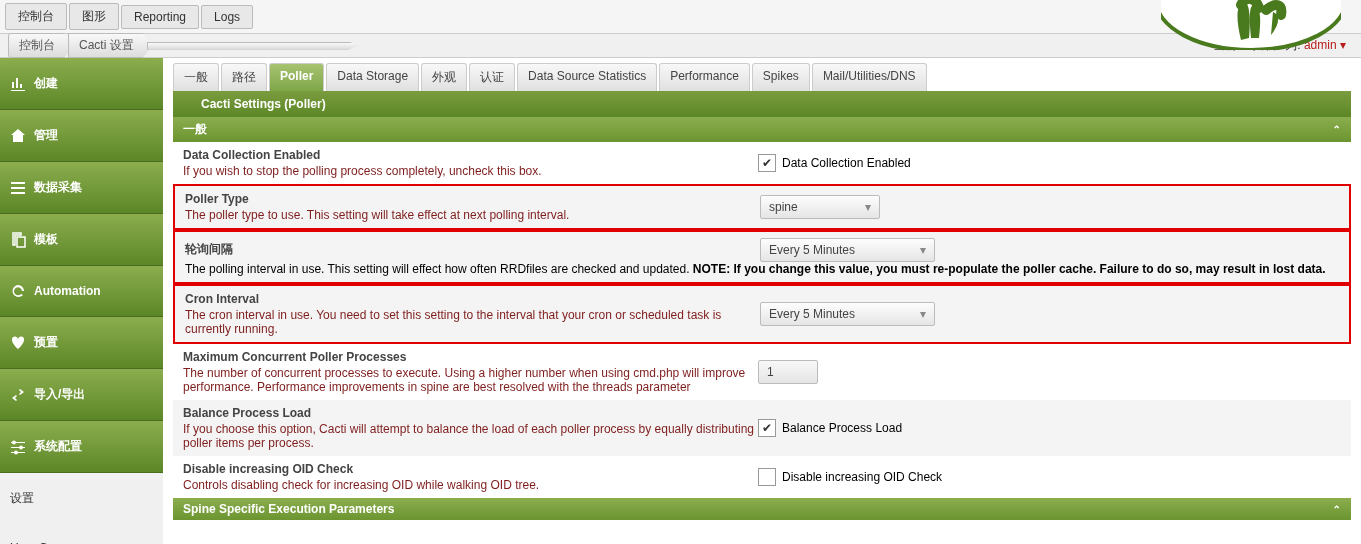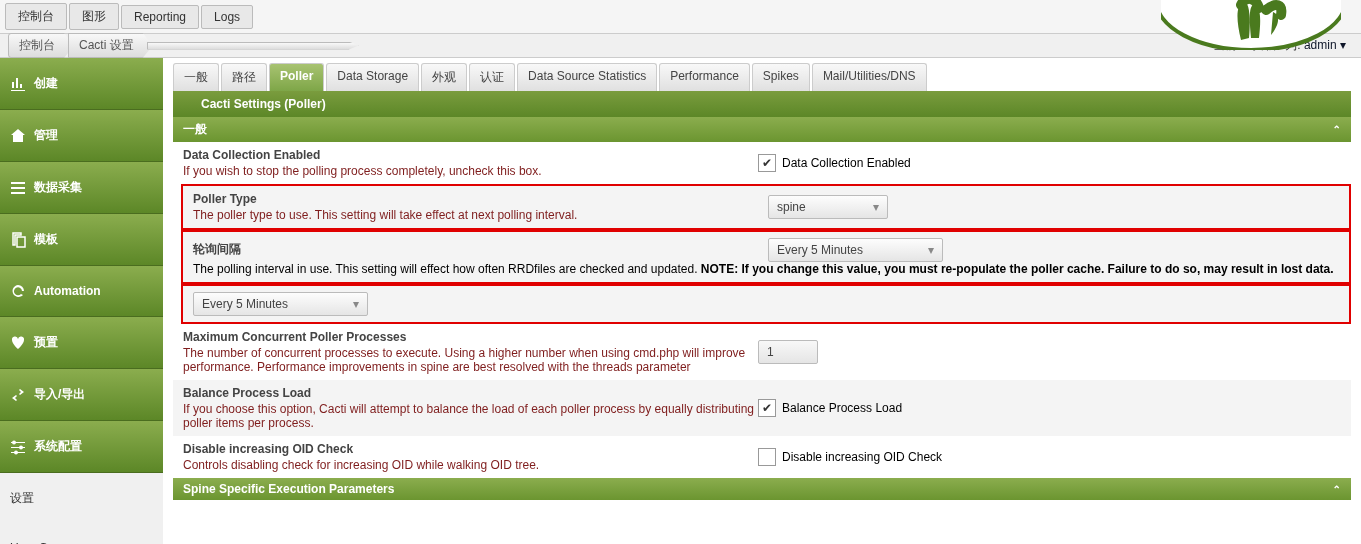--- a/index.html
+++ b/index.html
@@ -7,41 +7,41 @@
 
 .top-tabs { display: flex; gap: 2px; padding: 3px 5px; background: #f5f5f5; border-bottom: 1px solid #ccc; align-items: center; }
 .top-tab { padding: 4px 12px; background: #e8e8e8; border: 1px solid #bbb; border-radius: 2px; color: #333; cursor: pointer; }
 
 .breadcrumb-bar { display: flex; align-items: center; background: #f0f0f0; border-bottom: 1px solid #ccc; height: 24px; }
 .breadcrumb { display: flex; align-items: center; padding-left: 8px; }
 .crumb { padding: 3px 18px 3px 10px; background: linear-gradient(to bottom,#f8f8f8,#ddd); border: 1px solid #bbb; color: #555; position: relative; margin-right: -6px; clip-path: polygon(0 0, calc(100% - 10px) 0, 100% 50%, calc(100% - 10px) 100%, 0 100%); }
 .crumb:first-child { border-radius: 3px 0 0 3px; }
 .crumb-last { background: linear-gradient(to bottom,#f8f8f8,#ddd); padding-right: 200px; }
 .user-info { margin-left: auto; padding-right: 15px; color: #333; }
-.user-info span.dd { color: #0f172a; }
+.user-info span.dd { color: #b91c1c; }
 
 .main { display: flex; }
 .sidebar { width: 163px; background: #f0f0f0; }
 .side-item { display: flex; align-items: center; padding: 17px 10px; background: linear-gradient(to bottom, #8bad4e, #5c8727); color: #fff; font-weight: bold; border-bottom: 1px solid #4a6d1f; cursor: pointer; gap: 8px; }
 .side-item.sub { background: #f0f0f0; color: #333; font-weight: normal; border-bottom: none; cursor: pointer; }
 .side-icon { width: 16px; height: 16px; display: inline-flex; align-items: center; justify-content: center; fill: #fff; }
 .cactus-logo { padding: 20px; text-align: left; }
 
 .content { flex: 1; padding: 5px 10px 0 10px; }
 .sub-tabs { display: flex; gap: 2px; margin-bottom: 0; }
 .sub-tab { padding: 5px 10px; background: linear-gradient(to bottom,#f8f8f8,#e0e0e0); border: 1px solid #ccc; border-bottom: none; color: #444; cursor: pointer; border-radius: 3px 3px 0 0; }
 .sub-tab.active { background: linear-gradient(to bottom, #a8c371, #7ea648); color: #fff; font-weight: bold; }
 
 .panel-header { background: linear-gradient(to bottom, #7a9c3e, #5c8727); color: #fff; padding: 6px 28px; font-weight: bold; }
 .section-header { background: linear-gradient(to bottom, #8bad4e, #6b9530); color: #fff; padding: 4px 10px; font-weight: bold; display: flex; justify-content: space-between; align-items: center; }
 .section-header .chev { font-size: 10px; }
 
 .form-row { display: flex; padding: 6px 10px; align-items: center; }
 .form-row.alt { background: #f4f4f4; }
-.form-row.hl { border: 2px solid #e00000; background: #f4f4f4; margin-left: 8px; }
+.form-row.hl { border: 2px solid #e00000; background: #f4f4f4; }
 .form-left { flex: 0 0 575px; }
 .form-left .label { font-weight: bold; color: #444; margin-bottom: 2px; }
 .form-left .desc { color: #7f1d1d; }
 .form-right { flex: 1; display: flex; align-items: center; gap: 6px; }
 .chk { width: 18px; height: 18px; border: 1px solid #999; background: #fff; display: inline-flex; align-items: center; justify-content: center; color: #333; }
 .sel { padding: 4px 30px 4px 8px; border: 1px solid #bbb; background: linear-gradient(to bottom,#fdfdfd,#e5e5e5); min-width: 120px; position: relative; color: #444; border-radius: 2px; }
 .sel::after { content: '▾'; position: absolute; right: 8px; color: #888; }
 .txt { padding: 4px 8px; border: 1px solid #bbb; background: linear-gradient(to bottom,#f8f8f8,#e5e5e5); width: 60px; color: #444; border-radius: 2px; }
 
 .top-right-logo { position: absolute; right: 20px; top: -10px; }
@@ -215,20 +215,24 @@
       </div>
       <div class="form-right">
         <div class="sel" style="min-width:175px;">Every 5 Minutes</div>
       </div>
       <div style="flex:0 0 100%;" class="desc">
         <span>The polling interval in use. This setting will effect how often RRDfiles are checked and updated. </span><span class="note" style="font-weight:bold;">NOTE: If you change this value, you must re-populate the poller cache. Failure to do so, may result in lost data.</span>
       </div>
     </div>
 
     <div class="form-row hl">
+      <div class="form-left">
+        <div class="label">Cron Interval</div>
+        <div class="desc">The cron interval in use. You need to set this setting to the interval that your cron or scheduled task is currently running.</div>
+      </div>
       <div class="form-right">
         <div class="sel" style="min-width:175px;">Every 5 Minutes</div>
       </div>
     </div>
 
     <div class="form-row">
       <div class="form-left">
         <div class="label">Maximum Concurrent Poller Processes</div>
         <div class="desc">The number of concurrent processes to execute. Using a higher number when using cmd.php will improve performance. Performance improvements in spine are best resolved with the threads parameter</div>
       </div>

